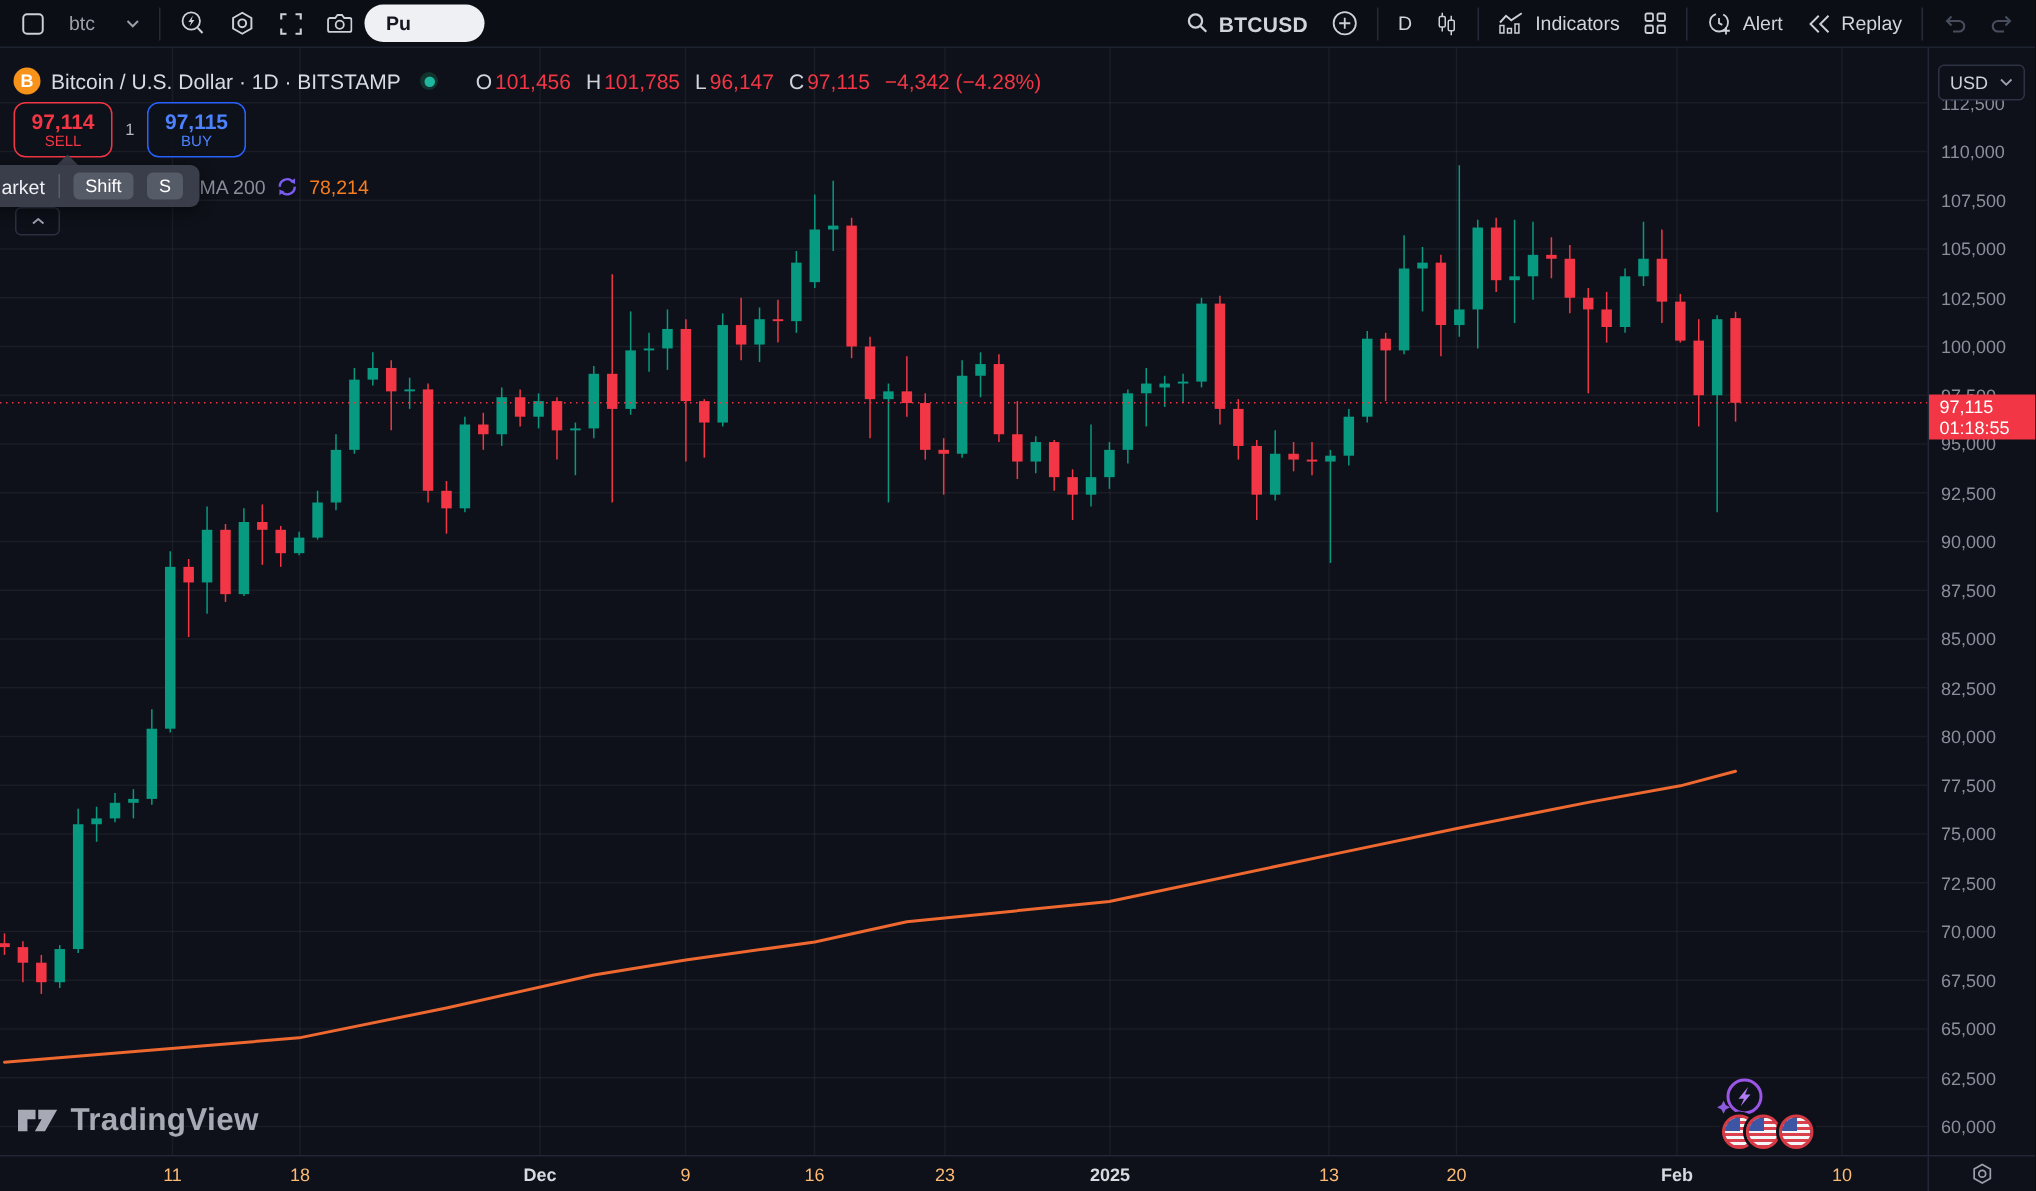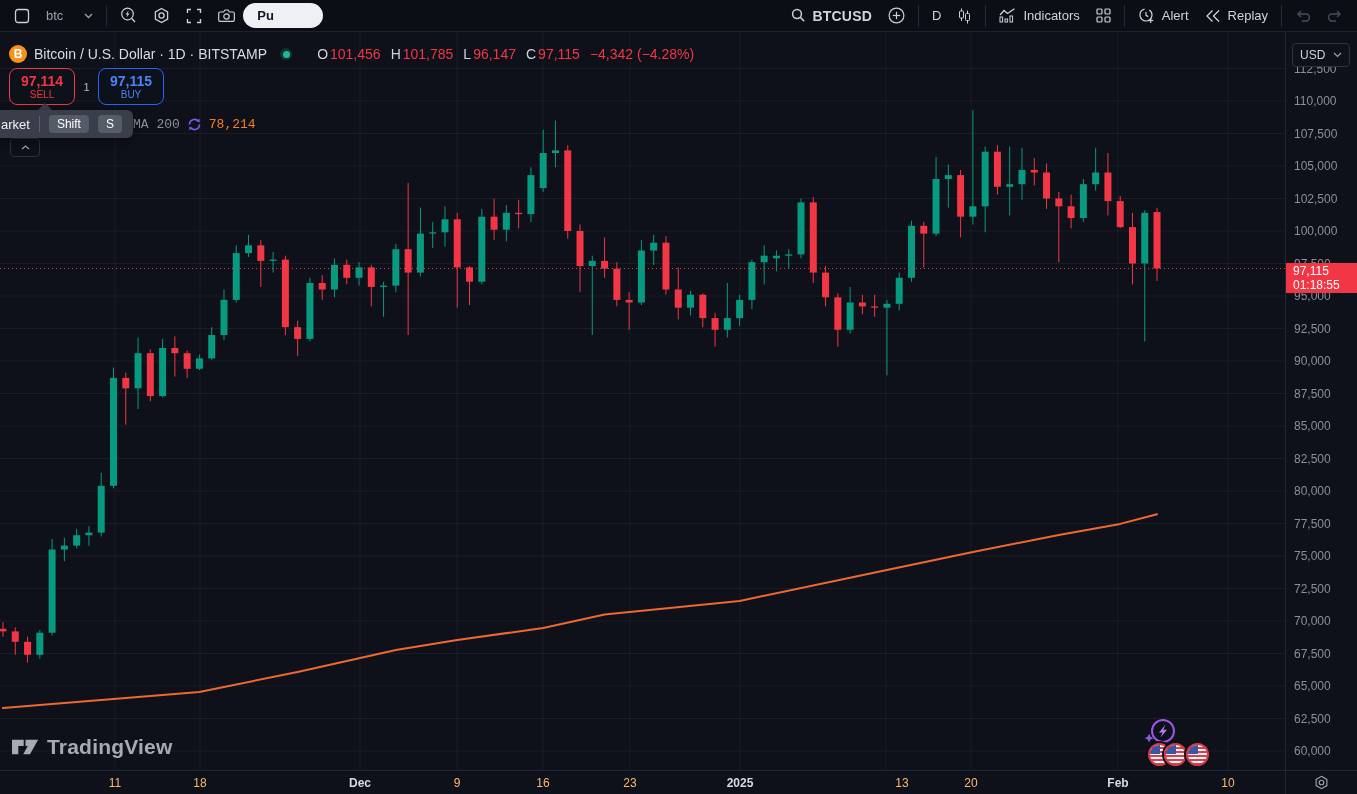--- a/index.html
+++ b/index.html
@@ -44,21 +44,21 @@
   .spread{width:23px;text-align:center;color:#b6bac4;font-size:11px;}
   .tooltip{position:absolute;left:-10px;top:110px;height:28px;background:#3a3e4b;border-radius:6px;
            display:flex;align-items:center;padding:0 11px;gap:9px;color:#eef0f4;font-size:13px;
            z-index:11;box-shadow:0 2px 10px rgba(0,0,0,.45);}
   .tooltip .tsep{width:1px;height:16px;background:#5a5f6c;}
   .key{background:#565b68;border-radius:4px;padding:2px 8px;font-size:12px;color:#fff;text-align:right;}
   .tooltip-notch{position:absolute;left:38px;top:103px;width:0;height:0;z-index:11;
                  border-left:7px solid transparent;border-right:7px solid transparent;
                  border-bottom:7px solid #3a3e4b;}
   .ma-row{position:absolute;left:133px;top:117px;display:flex;align-items:center;gap:7px;
-          font-size:13px;z-index:9;font-family:Liberation Mono, monospace;}
+          font-size:13px;z-index:9;}
   .ma-row .lbl{color:#8a8e9a;}
   .ma-row .val{color:#f57c1f;}
   .collapse-btn{position:absolute;left:10px;top:138px;width:28px;height:17px;border:1px solid #2b3040;
                 border-radius:4px;display:flex;align-items:center;justify-content:center;z-index:9;
                 color:#9aa0ac;cursor:pointer;background:rgba(14,17,25,.6);}
   
   .price-axis{position:absolute;left:1285px;top:32px;width:72px;height:762px;background:#0e1119;
               border-left:1px solid #222737;box-sizing:border-box;z-index:5;}
   .ptick{position:absolute;left:8px;font-size:12px;color:#8b8f9b;white-space:nowrap;}
   .usd-btn{position:absolute;left:6px;top:11px;width:58px;height:24px;border:1px solid #2d3345;
@@ -767,21 +767,21 @@
   </div>
 
   <div class="time-axis" id="time-axis">
       <div class="ttick" style="left: 115px;">11</div>
       <div class="ttick" style="left: 200px;">18</div>
       <div class="ttick major" style="left: 360px;">Dec</div>
       <div class="ttick" style="left: 457px;">9</div>
       <div class="ttick" style="left: 543px;">16</div>
       <div class="ttick" style="left: 630px;">23</div>
       <div class="ttick major" style="left: 740px;">2025</div>
-      <div class="ttick" style="left: 886px; margin-left: 16px;">13</div>
+      <div class="ttick" style="left: 886px;">13</div>
       <div class="ttick" style="left: 971px;">20</div>
       <div class="ttick major" style="left: 1118px;">Feb</div>
       <div class="ttick" style="left: 1228px;">10</div>
     </div>
   <div class="axis-corner">
     <svg width="15" height="15" viewBox="0 0 17 17">
         <polygon points="8.5,1.5 14.6,5 14.6,12 8.5,15.5 2.4,12 2.4,5" fill="none" stroke="#9aa0ac" stroke-width="1.3"></polygon>
         <circle cx="8.5" cy="8.5" r="2.6" fill="none" stroke="#9aa0ac" stroke-width="1.3"></circle>
       </svg>
   </div>

